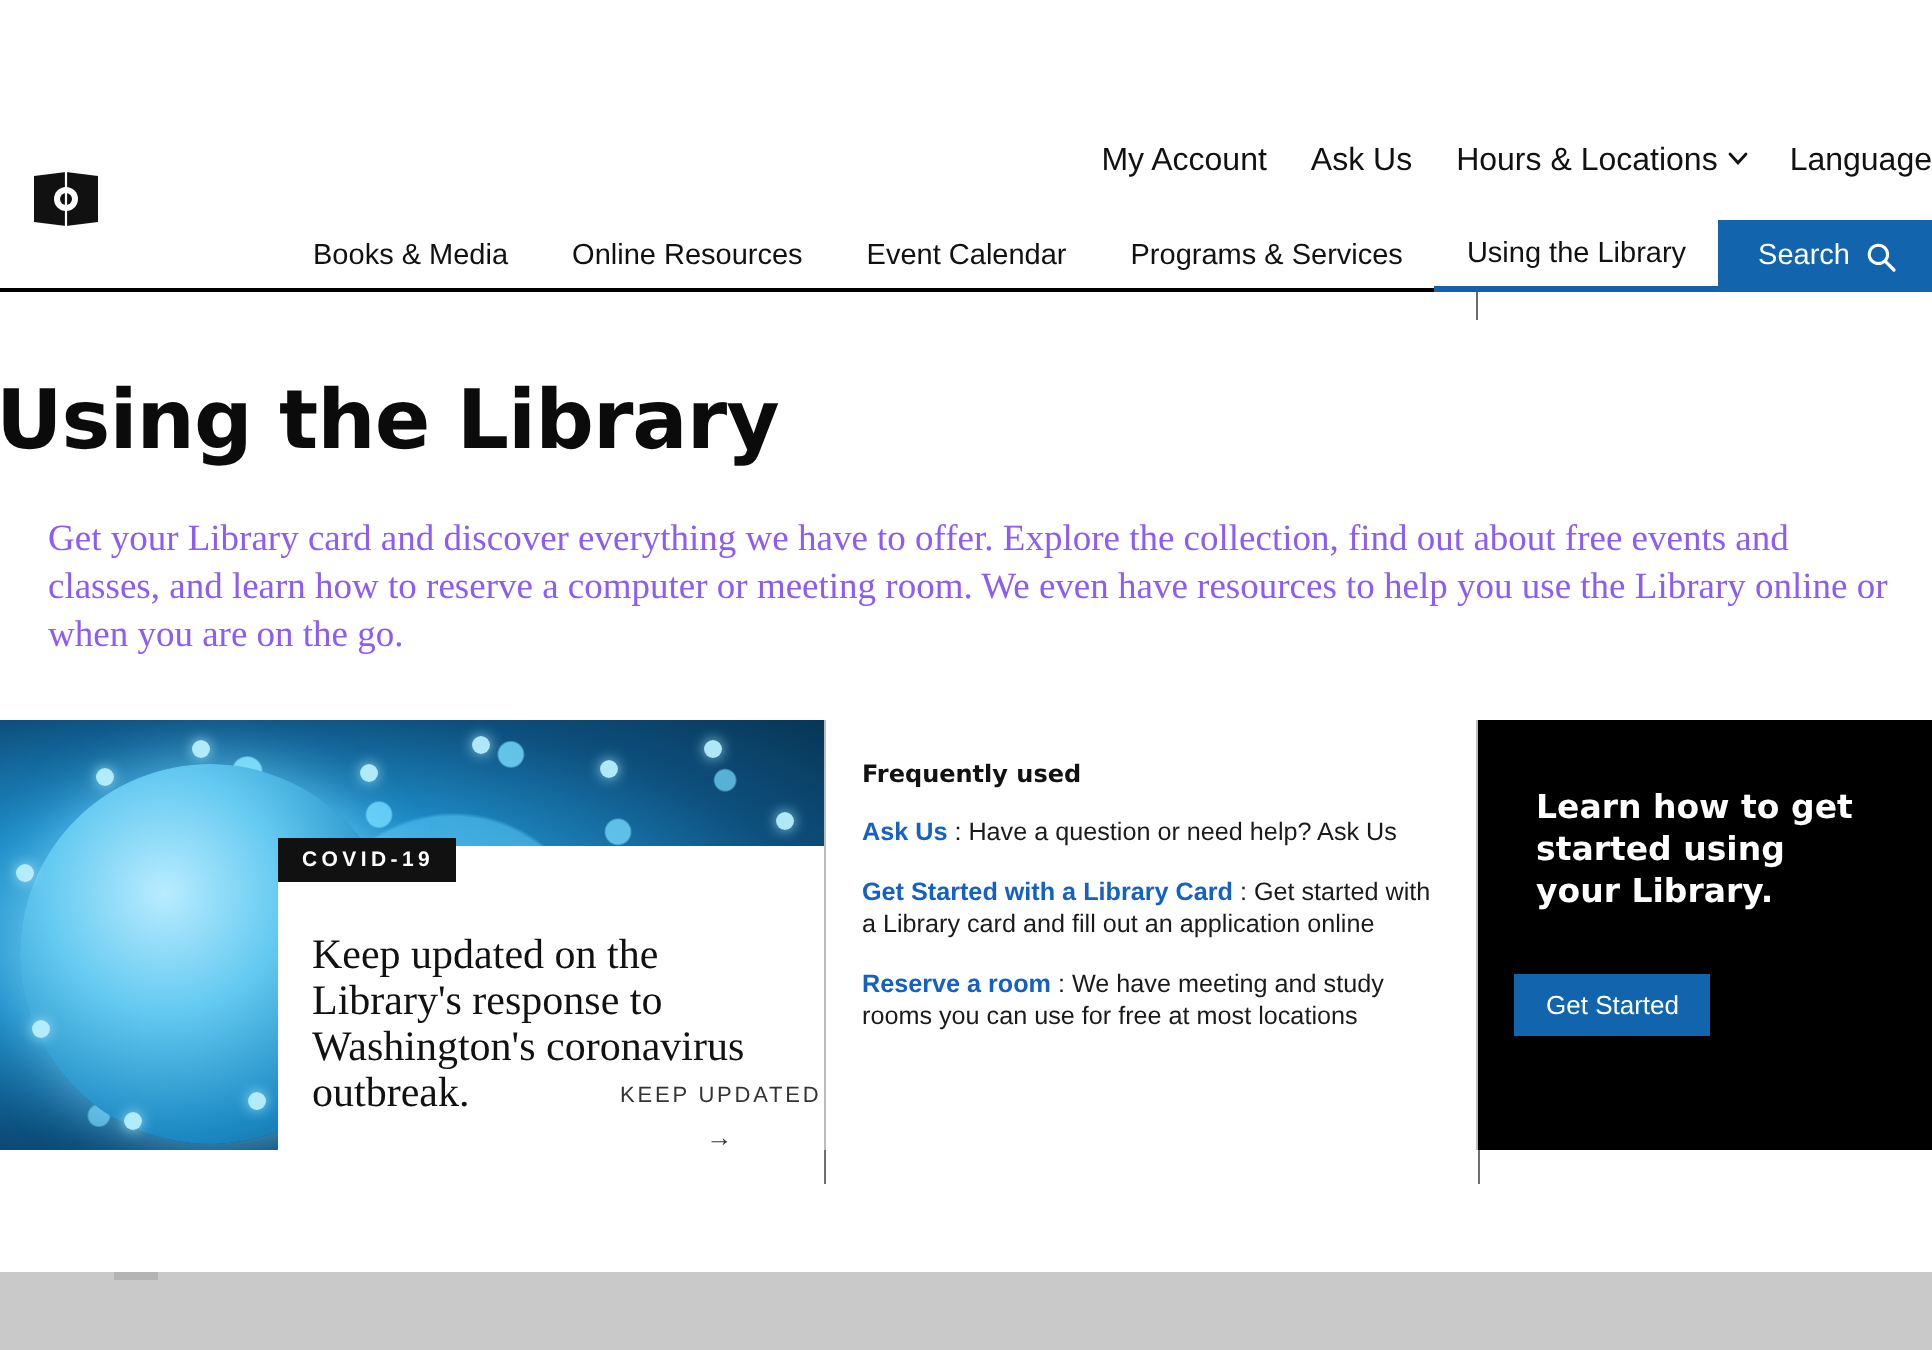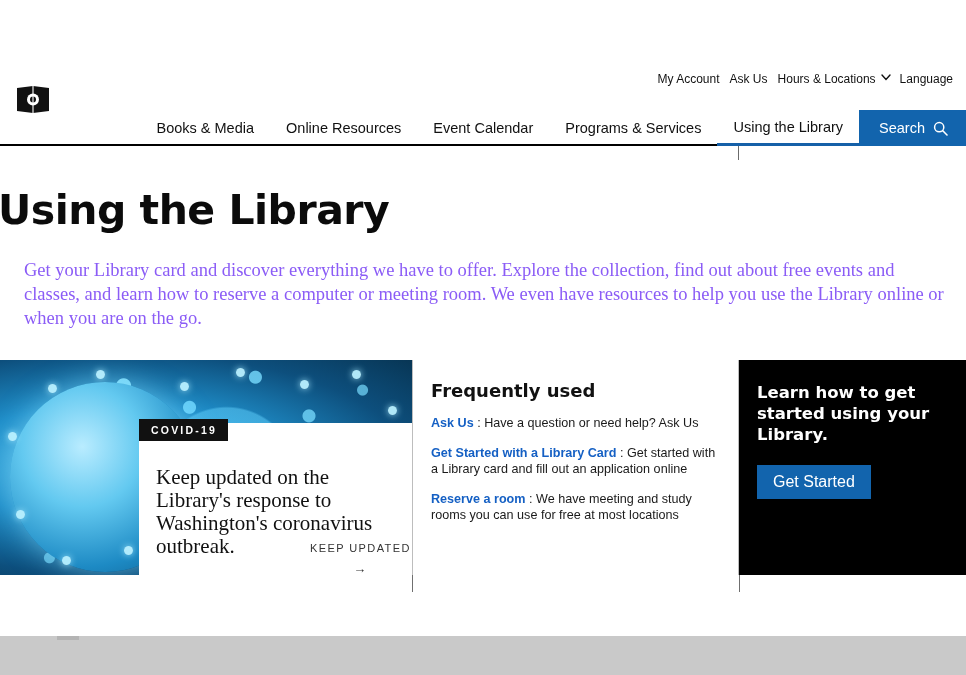--- a/index.html
+++ b/index.html
@@ -34,24 +34,24 @@
 
   .logo {
     position: absolute; left: 16px; top: 33px;
     width: 34px; height: 30px;
   }
   .logo svg { display: block; }
 
   .util-nav {
     position: absolute; right: 0px; top: 20px;
     display: flex; align-items: center;
-    gap: 10px;
-    font-size: 12px;
+    gap: 22px;
+    font-size: 16px;
     color: #111111;
-    padding-right: 13px;
+    padding-right: 0px;
   }
   .util-item {
     white-space: nowrap;
     cursor: pointer;
     color: #111;
     display: flex; align-items: center; gap: 5px;
   }
   .caret {
     display: inline-block;
     width: 9px; height: 9px;
@@ -210,21 +210,21 @@
   .freq {
     position: relative;
     width: 327px; height: 215px;
     background: #ffffff;
     border-left: 1px solid #bdbdbd;
     border-right: 1px solid #bdbdbd;
     padding: 20px 18px 0 18px;
   }
   .freq h2 {
     margin: 0 0 14px 0;
-    font-size: 18px;
+    font-size: 12px;
     font-weight: bold;
     color: #111111;
     font-family: "DejaVu Sans", sans-serif;
   }
   .freq-item {
     font-size: 12.6px;
     line-height: 16.5px;
     color: #1a1a1a;
     margin-bottom: 13px;
   }
@@ -235,33 +235,33 @@
   }
 
   
   .getstarted {
     position: relative;
     width: 227px; height: 215px;
     background: #000000;
     padding: 22px 18px 0 18px;
   }
   .getstarted h3 {
-    margin: 0;
+    margin: 11px;
     color: #ffffff;
     font-size: 16.5px;
     font-weight: bold;
     line-height: 21px;
     font-family: "DejaVu Sans", sans-serif;
   }
   .getstarted-btn {
     margin-top: 20px;
     display: inline-block;
     background: #1264ad;
     color: #ffffff;
-    font-size: 16px;
+    font-size: 13px;
     padding: 8px 16px;
     cursor: pointer;
   }
 
   
   .tick {
     position: absolute;
     width: 1px; height: 17px;
     background: #6f6f6f;
     top: 575px;

